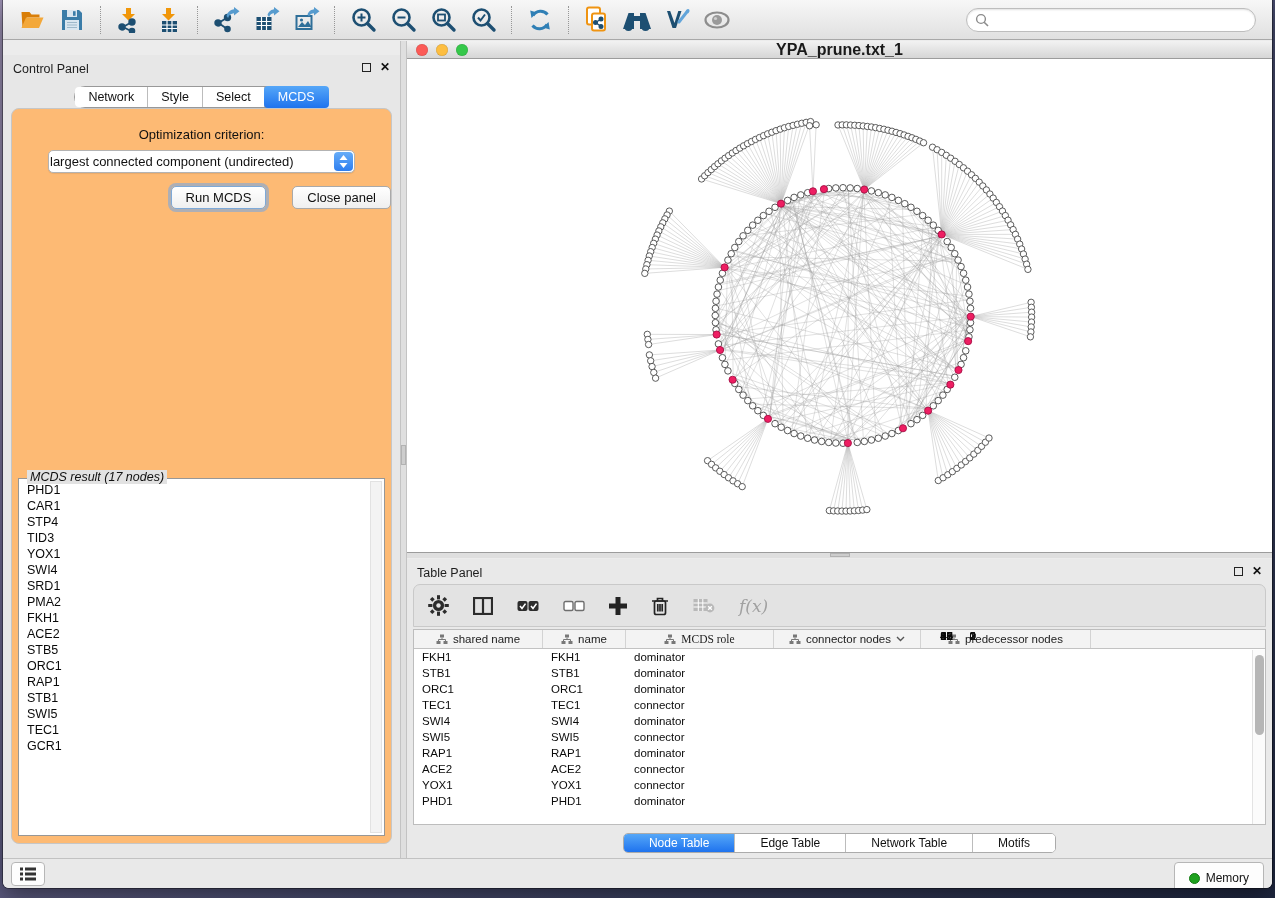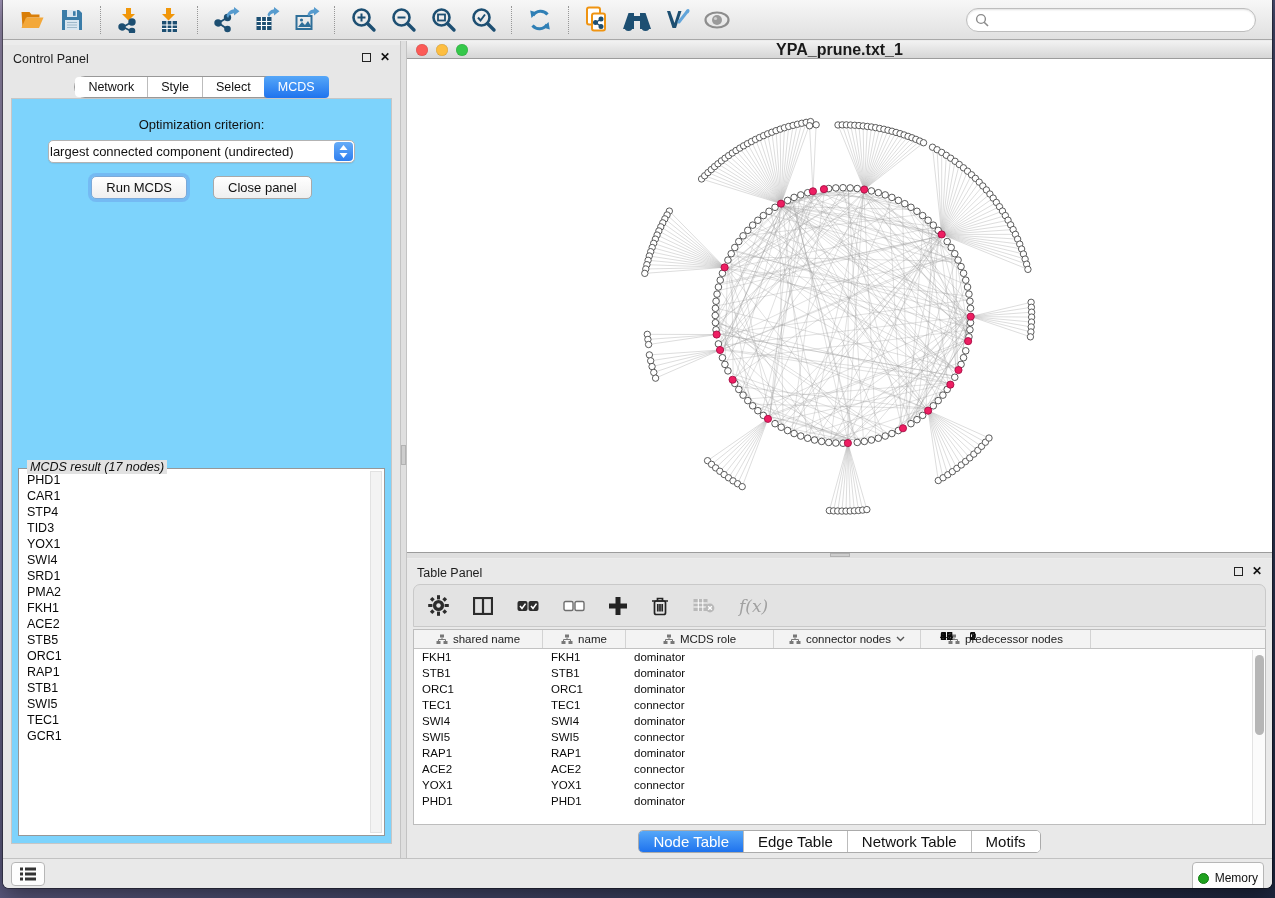--- a/index.html
+++ b/index.html
@@ -24,49 +24,49 @@
   .tb-sep { width:0; height:28px; border-left:1px dotted #979797; margin:0 7px; }
   .search-wrap {
     margin-left:auto; margin-right:6px; width:290px; height:24px; background:#fff;
     border:1px solid #bdbdbd; border-radius:12px; display:flex; align-items:center; padding:0 8px;
     box-shadow:inset 0 1px 2px rgba(0,0,0,.12);
   }
   .search-wrap input { border:none; outline:none; flex:1; font-size:12px; background:transparent; }
   
   .main { position:absolute; top:41px; left:0; right:0; bottom:30px; }
   
-  .control-panel { position:absolute; left:0; top:4px; bottom:0; width:397px; background:#e7e7e7; }
+  .control-panel { position:absolute; left:0; top:14px; bottom:0; width:397px; background:#e7e7e7; }
   .cp-header { position:relative; height:26px; }
   .panel-title { position:absolute; left:10px; top:7px; font-size:12.5px; color:#1d1d1d; }
   .panel-icons { position:absolute; right:10px; top:7px; display:flex; gap:9px; align-items:center; }
   .float-box { width:9px; height:9px; border:1.6px solid #222; display:inline-block; }
   .close-x { font-size:12px; font-weight:bold; color:#111; line-height:10px; }
   .cp-tabs { position:absolute; top:31px; left:0; right:0; display:flex; justify-content:center; z-index:2; }
   .tabset { display:flex; background:#fff; border:1px solid #989898; border-radius:11px; }
   .tab { padding:3px 13px; font-size:12.5px; color:#111; border-right:1px solid #bcbcbc; background:#fff; }
   .tab:first-child { border-radius:4px 0 0 4px; }
   .tab:last-child { border-right:none; border-radius:0 4px 4px 0; }
   .tab.active { background:linear-gradient(#56a7f8,#1f73ee); color:#fff; border-radius:4px; margin:-1px; padding:4px 14px; }
   .cp-body {
     position:absolute; top:53px; left:8px; right:8px; bottom:14px;
-    background:#7dd3fc; border:1px solid #c6c6c6; border-radius:0;
+    background:#fdba74; border:1px solid #c6c6c6; border-radius:8px;
   }
   .opt-label { position:absolute; top:18px; left:0; right:0; text-align:center; font-size:13px; color:#111; }
   .opt-select {
     position:absolute; top:41px; left:36px; right:36px; height:23px; background:#fff;
     border:1px solid #b3b3b3; border-radius:5px; display:flex; align-items:center;
     box-shadow:0 1px 1px rgba(0,0,0,.08);
   }
   .opt-select-text { flex:1; font-size:13px; padding-left:1px; color:#111; white-space:nowrap; overflow:hidden; }
   .opt-stepper {
     width:19px; align-self:stretch; margin:1px; border-radius:4px;
     background:linear-gradient(#66adf8,#2e7ef0);
     display:flex; flex-direction:column; align-items:center; justify-content:center; gap:1px;
   }
-  .cp-buttons { position:absolute; top:77px; left:0; right:0; display:flex; justify-content:center; gap:26px; }
+  .cp-buttons { position:absolute; top:77px; left:0; right:0; display:flex; justify-content:flex-end; gap:26px; }
   .btn {
     background:linear-gradient(#ffffff,#efefef); border:1px solid #a9a9a9; border-radius:5px;
     font-size:13px; color:#111; padding:2px 14px; height:23px;
   }
   .btn.focused { border-color:#7da9d8; box-shadow:0 0 0 3px rgba(110,165,235,.55); }
   .mcds-legend { position:absolute; top:361px; left:15px; background:#e2e2e2; padding:0 3px; font-size:12.5px; color:#111; z-index:2;font-style:italic; }
   .mcds-box { position:absolute; left:6px; right:6px; top:369px; bottom:7px; border:1px solid #979797; background:#fff; }
   .mcds-list { position:absolute; left:3px; top:3px; right:16px; bottom:3px; overflow:hidden; }
   .mcds-item { font-size:12.5px; line-height:16px; padding-left:5px; color:#0a0a0a; }
   .mcds-track { position:absolute; top:2px; bottom:2px; right:2px; width:12px; background:#f3f3f3; border:1px solid #e2e2e2; }
@@ -97,27 +97,27 @@
   .t-hcell { display:flex; align-items:center; justify-content:center; gap:5px; border-right:1px solid #d3d3d3; font-size:11.5px; color:#222; flex:none; }
   .t-hfill { flex:1; border-right:none; }
   .t-row { display:flex; height:16px; align-items:center; }
   .t-cell { font-size:11.5px; color:#0c0c0c; flex:none; white-space:nowrap; overflow:hidden; }
   .t-cell.left { padding-left:8px; text-align:left; }
   .t-cell.right { padding-right:12px; text-align:right; }
   .t-scroll { position:absolute; top:20px; right:0; bottom:0; width:13px; background:#fbfbfb; border-left:1px solid #e3e3e3; }
   .t-thumb { position:absolute; top:5px; left:2px; width:9px; height:80px; border-radius:5px; background:#b6b6b6; }
   .tp-tabs { position:absolute; bottom:5px; left:0; right:0; display:flex; justify-content:center; }
   .seg { display:flex; border:1px solid #ababab; border-radius:5px; background:#fff; overflow:hidden; }
-  .seg-item { padding:2px 14px; font-size:15px; color:#111; border-right:1px solid #bcbcbc; background:#fff; }
+  .seg-item { padding:2px 25px; font-size:12px; color:#111; border-right:1px solid #bcbcbc; background:#fff; }
   .seg-item:last-child { border-right:none; }
   .seg-item.active { background:linear-gradient(#55a7f8,#1f73ee); color:#fff; }
   
   .statusbar { position:absolute; left:0; right:0; bottom:0; height:30px; background:#e9e9e9; border-top:1px solid #c2c2c2; }
   .sb-left-btn { position:absolute; left:8px; top:3px; width:34px; height:24px; background:#fdfdfd; border:1px solid #b6b6b6; border-radius:4px; display:flex; align-items:center; justify-content:center; }
-  .memory-btn { position:absolute; right:8px; top:3px; height:32px; background:#fdfdfd; border:1px solid #b6b6b6; border-radius:4px; display:flex; align-items:center; gap:6px; padding:0 5px; font-size:12px; color:#111; }
+  .memory-btn { position:absolute; right:8px; top:3px; height:32px; background:#fdfdfd; border:1px solid #b6b6b6; border-radius:4px; display:flex; align-items:center; gap:6px; padding:0 14px; font-size:12px; color:#111; }
   .mem-dot { width:11px; height:11px; border-radius:50%; background:#1ea11e; border:1px solid #137a13; }
 </style>
 </head>
 <body>
 
 <div class="window">
 
   <div class="toolbar">
     <button class="tb-btn">
         <svg width="27" height="26" viewBox="0 0 26 26">
@@ -1071,21 +1071,21 @@
                 <svg width="12" height="11" viewBox="0 0 12 11">
                   <g fill="#787878">
                     <rect x="4" y="0.5" width="4" height="3"></rect>
                     <rect x="0.5" y="7" width="4" height="3"></rect>
                     <rect x="7.5" y="7" width="4" height="3"></rect>
                   </g>
                   <path d="M6 3.5v2M2.5 7V5.5h7V7" stroke="#787878" fill="none" stroke-width="1"></path>
                 </svg>
                 <span>name</span>
               </div>
-              <div class="t-hcell" style="width: 148px;">
+              <div class="t-hcell" style="width: 148px; font-family: Liberation Serif, serif;">
                 <svg width="12" height="11" viewBox="0 0 12 11">
                   <g fill="#787878">
                     <rect x="4" y="0.5" width="4" height="3"></rect>
                     <rect x="0.5" y="7" width="4" height="3"></rect>
                     <rect x="7.5" y="7" width="4" height="3"></rect>
                   </g>
                   <path d="M6 3.5v2M2.5 7V5.5h7V7" stroke="#787878" fill="none" stroke-width="1"></path>
                 </svg>
                 <span>MCDS role</span>
               </div>

